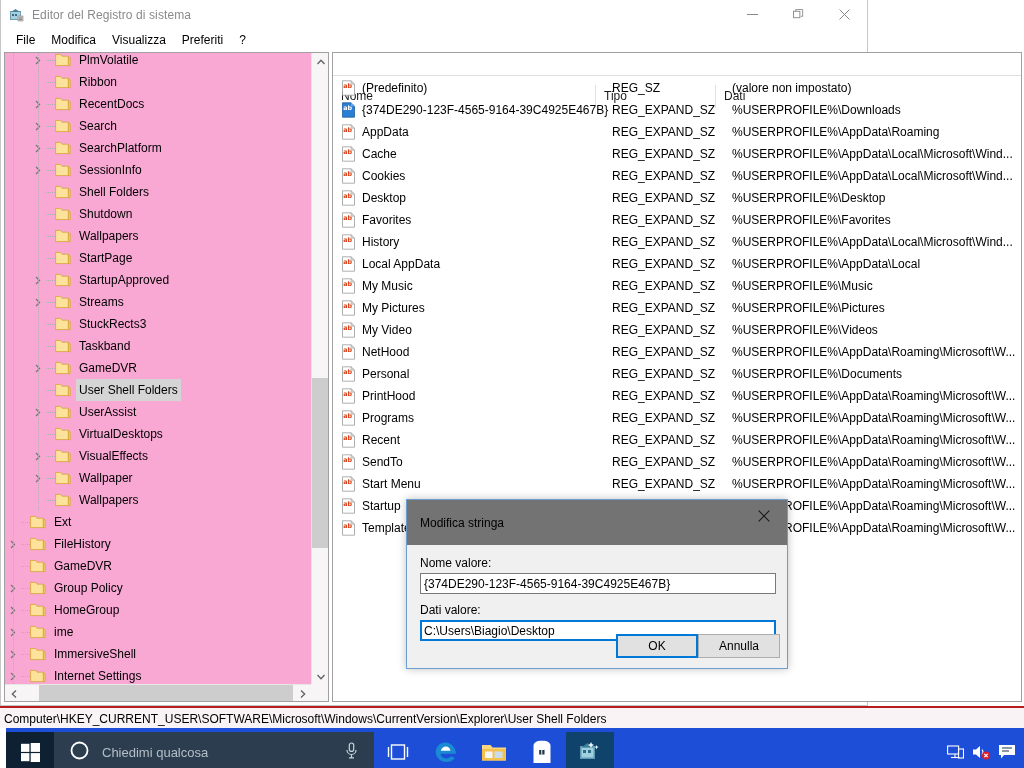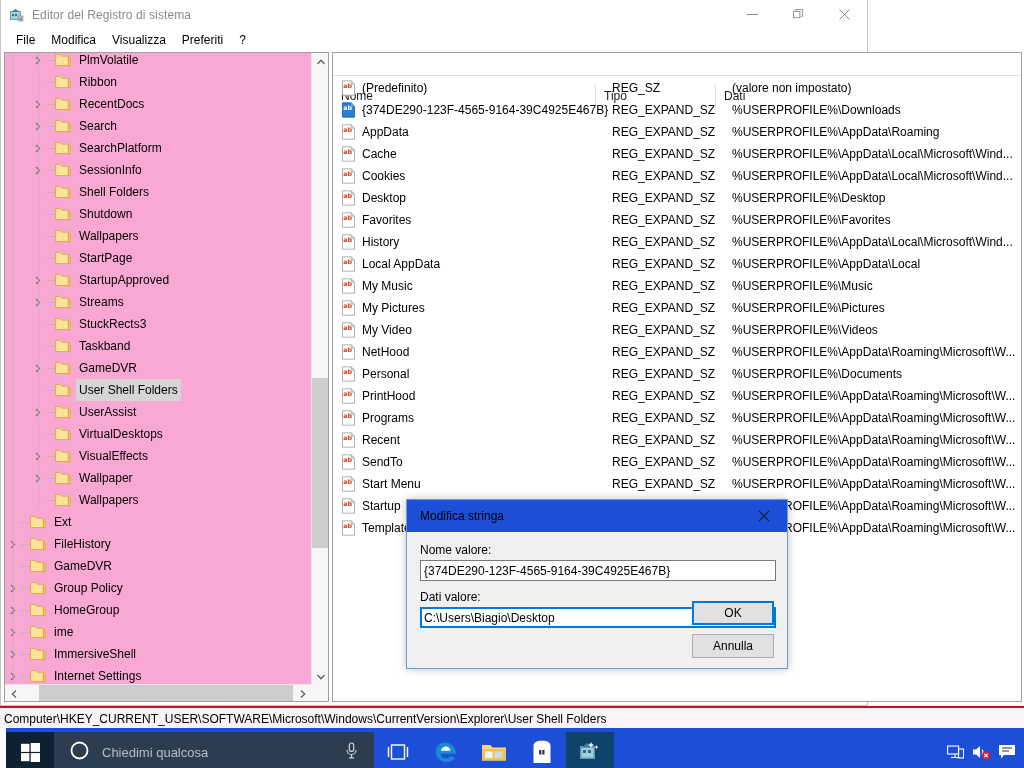--- a/index.html
+++ b/index.html
@@ -196,22 +196,22 @@
     position: absolute;
     left: 406px; top: 499px;
     width: 382px; height: 170px;
     background: #f0f0f0;
     border: 1px solid #6a9fd0;
     box-shadow: 0 0 8px rgba(0,0,0,.25);
     z-index: 50;
   }
   #dlg-title {
     position: relative;
-    height: 32px;
-    background: #1d4ed8;
+    height: 45px;
+    background: #737373;
     display: flex; align-items: center;
   }
   #dlg-title-text {
     font-size: 12px; color: #000;
     margin-left: 13px;
   }
   #dlg-close {
     position: absolute; right: 0; top: 0;
     width: 46px; height: 31px;
     display: flex; align-items: center; justify-content: center;
@@ -223,22 +223,22 @@
     border: 1px solid #7a7a7a;
     background: #ffffff;
     font-family: "Liberation Sans", sans-serif;
     font-size: 12px; color: #000;
     padding: 0 3px;
     margin-bottom: 9px;
     outline: none;
   }
   .dlg-input.focused { border: 2px solid #0078d7; padding: 0 2px; }
   #dlg-buttons {
-    position: absolute; right: 13px; bottom: 10px;
-    display: flex; gap: 9px; flex-direction: column;
+    position: absolute; right: 7px; bottom: 10px;
+    display: flex; 
   }
   .dlg-btn {
     width: 82px; height: 24px;
     background: #e1e1e1;
     border: 1px solid #adadad;
     font-family: "Liberation Sans", sans-serif;
     font-size: 12px; color: #000;
     cursor: default;
   }
   .dlg-btn.default { border: 2px solid #0078d7; background: #e1e1e1; }

